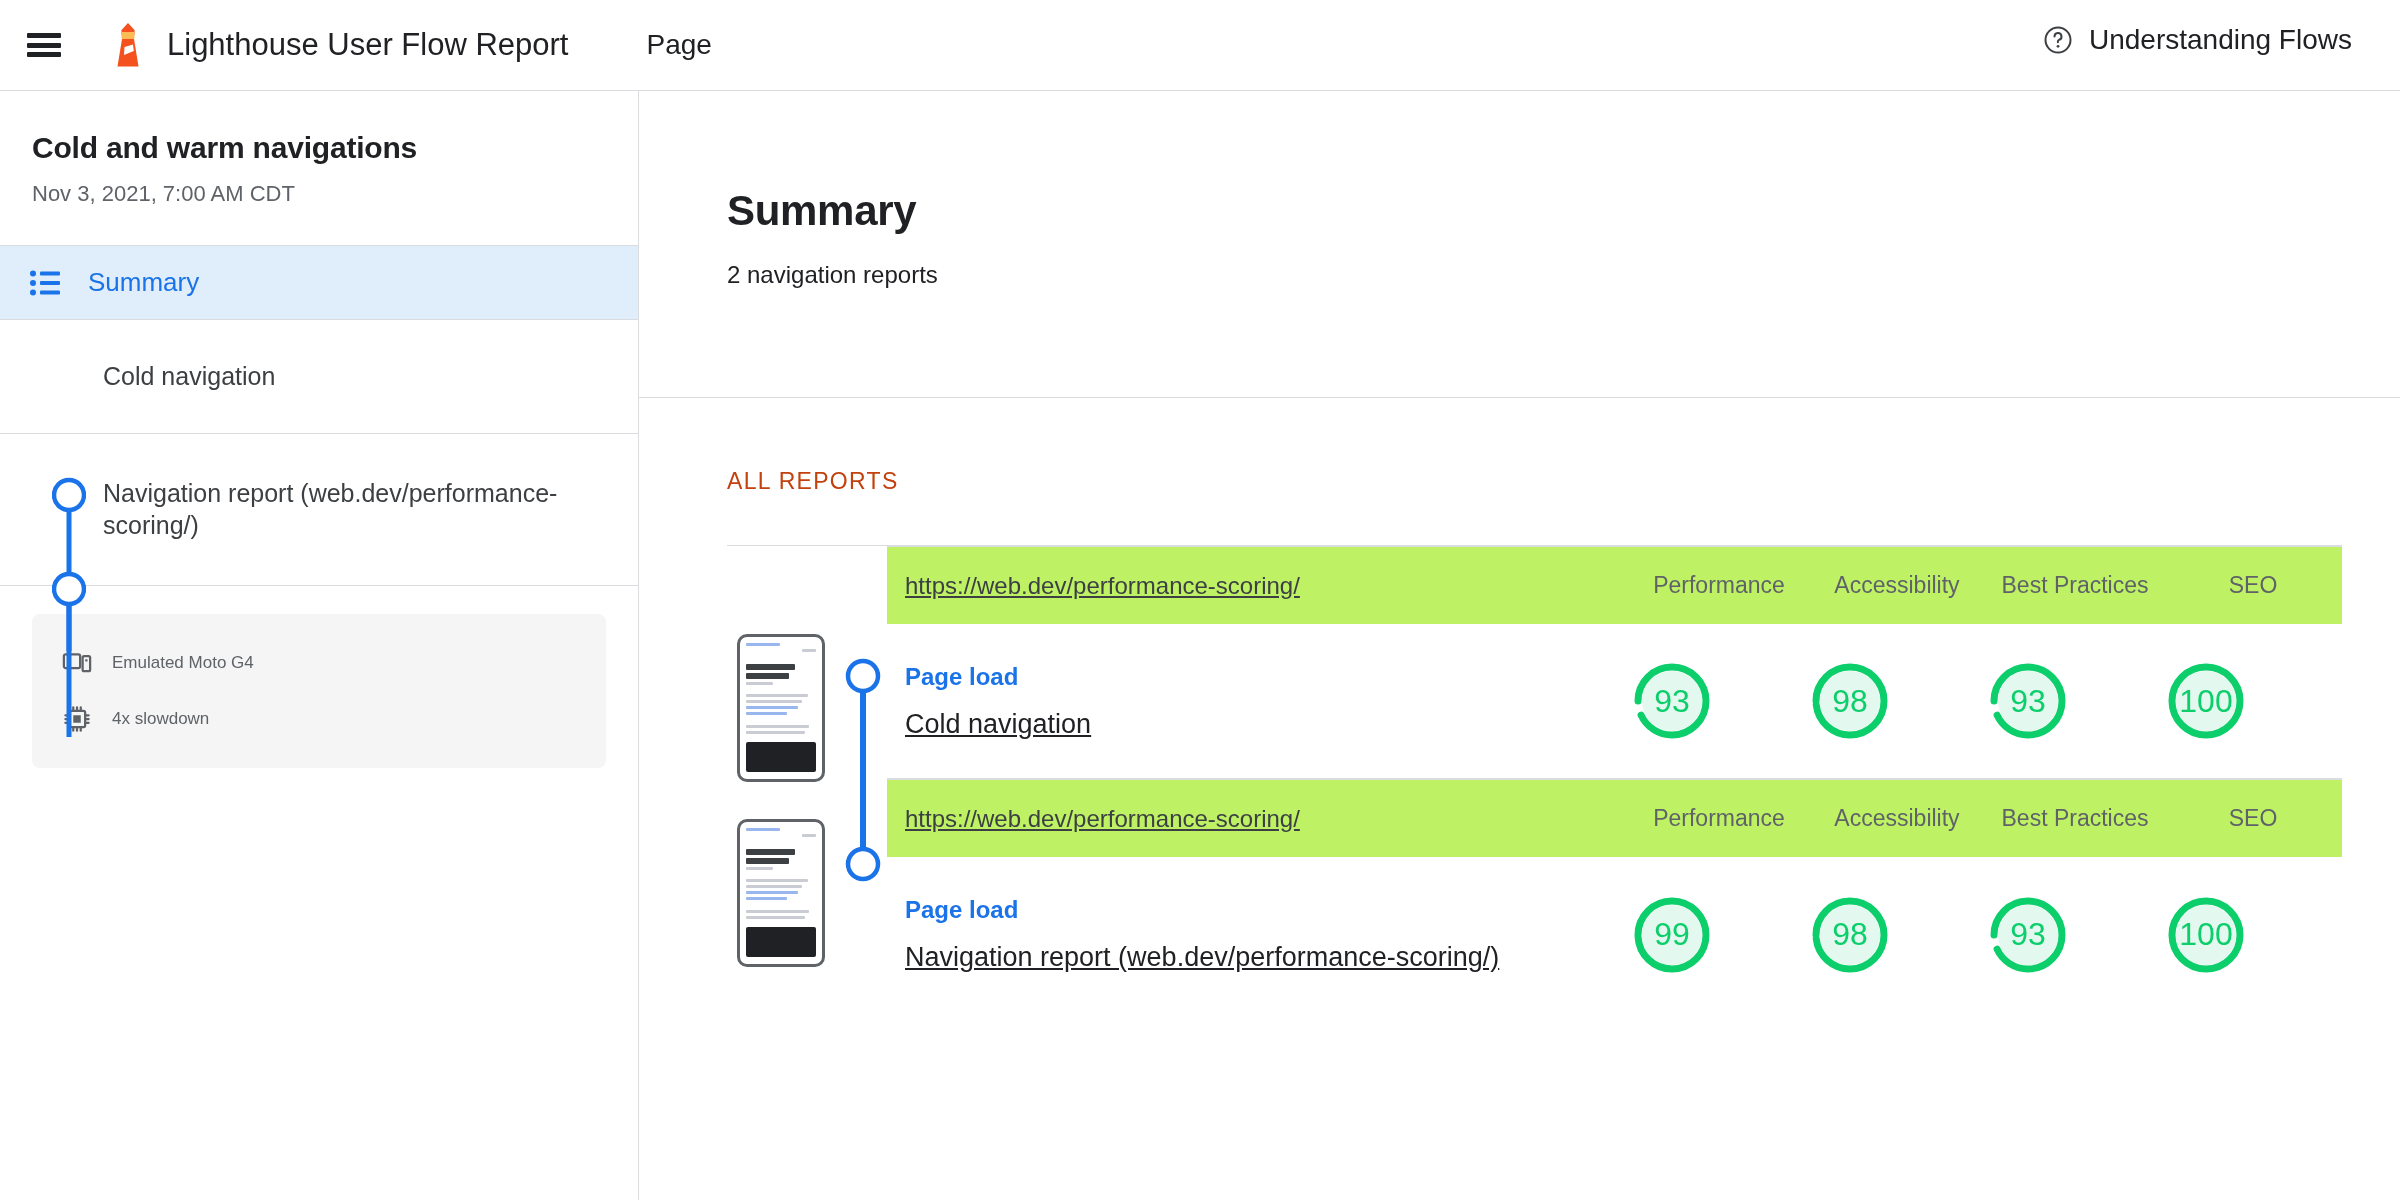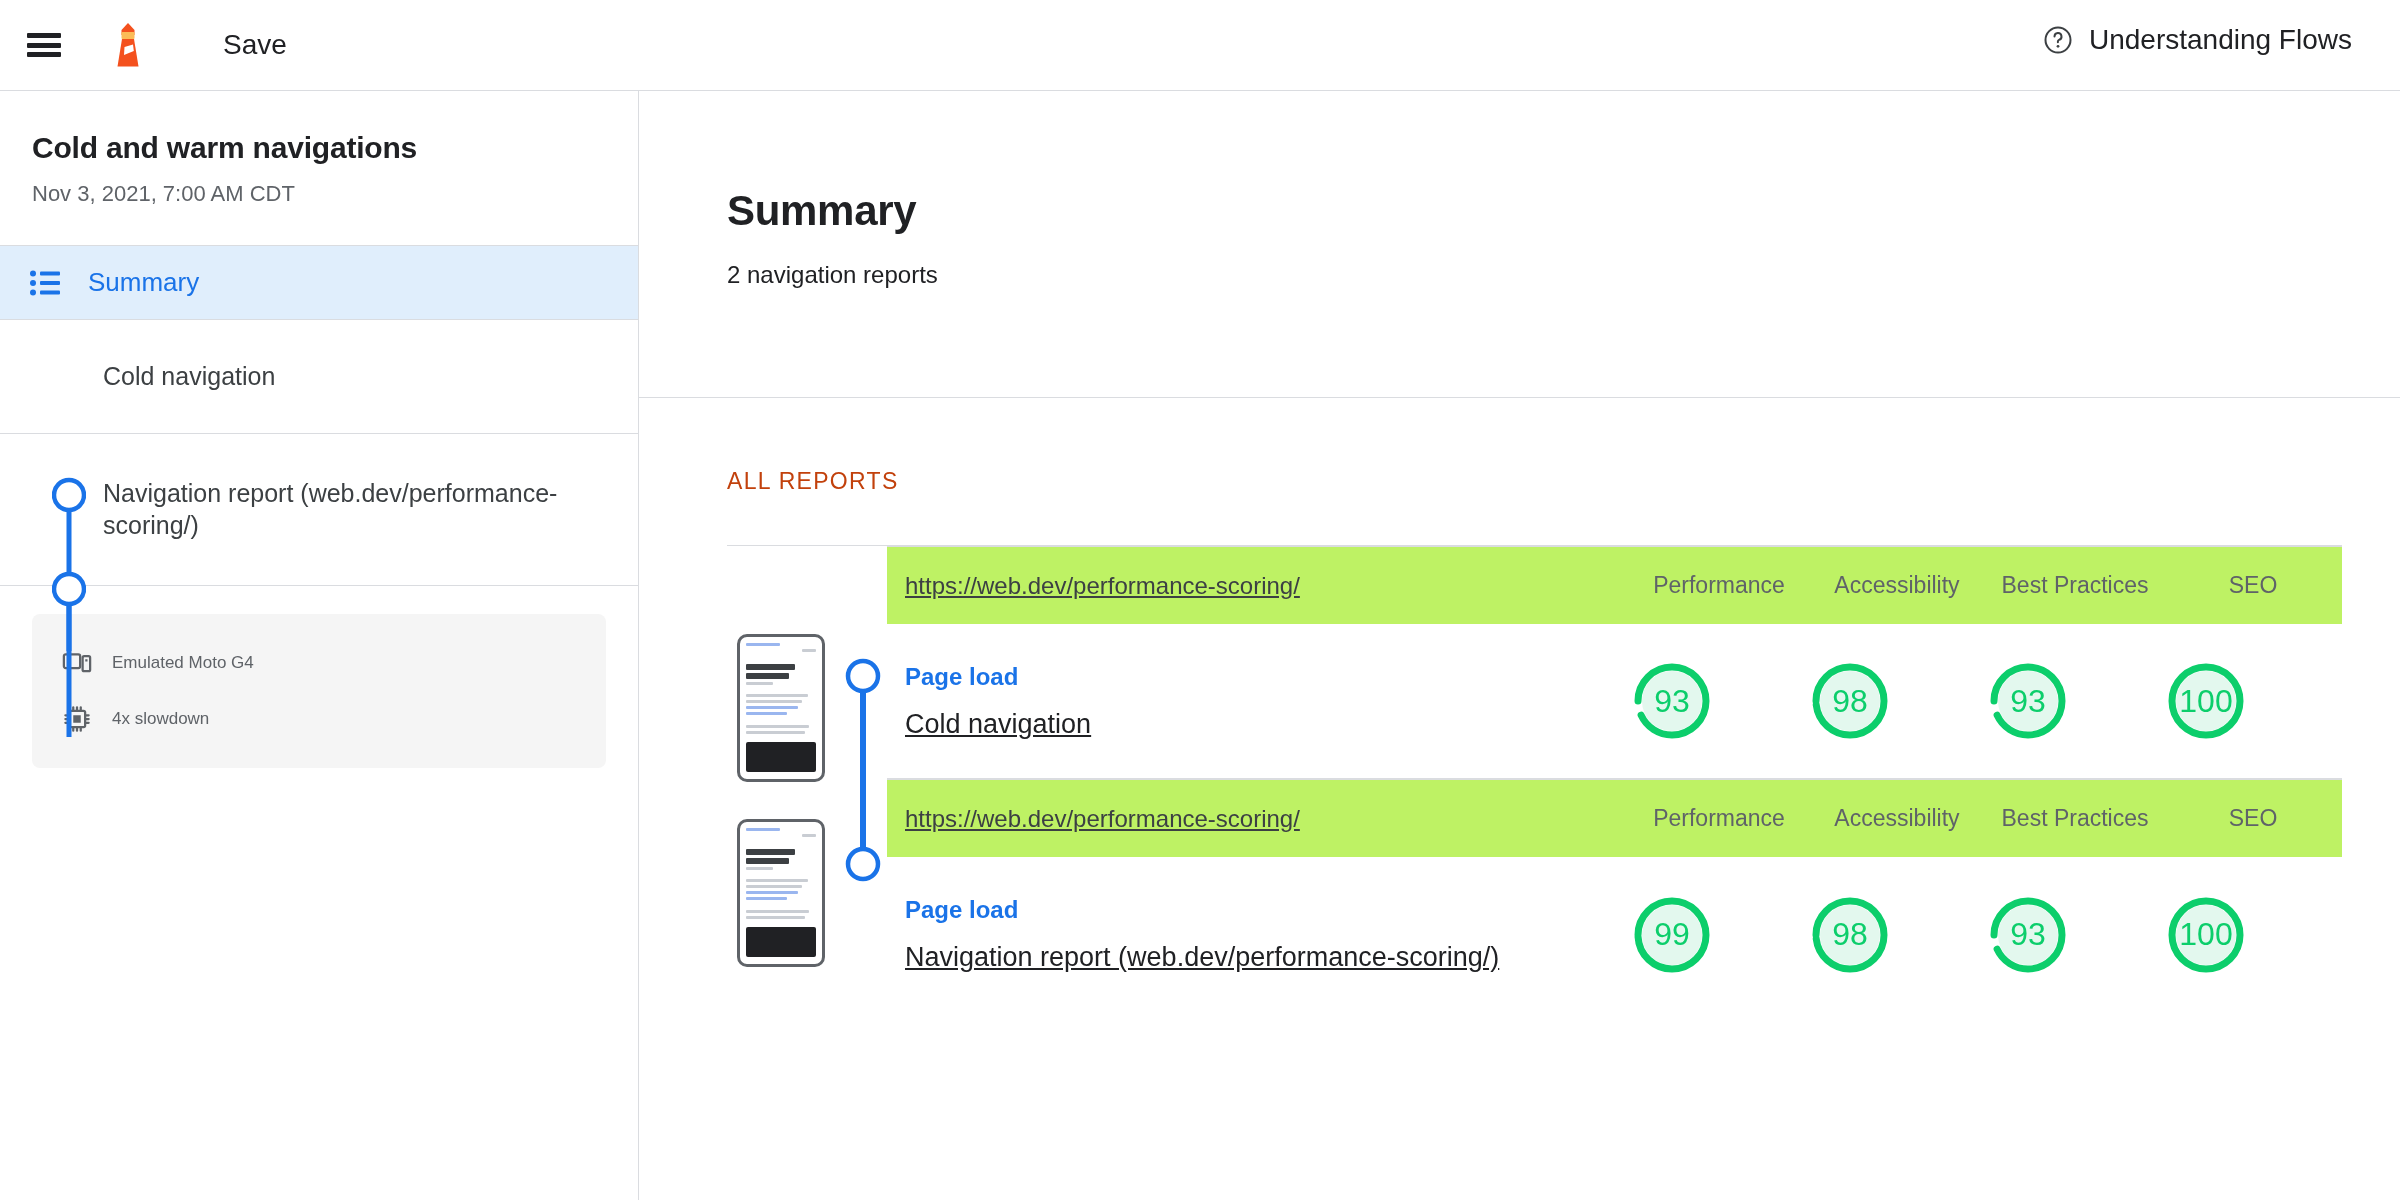--- a/index.html
+++ b/index.html
@@ -330,22 +330,23 @@
     <span></span>
   </div>
 
   <svg class="lh-logo" viewBox="0 0 34 44">
     <path d="M17 0 L23.5 7 L23.5 12 L10.5 12 L10.5 7 Z" fill="#f4511e"></path>
     <rect x="10.5" y="9" width="13" height="7" rx="1" fill="#fbbc58"></rect>
     <path d="M11 16 L23 16 L27.5 43.5 L6.5 43.5 Z" fill="#f4511e"></path>
     <path d="M13.5 24 L22 21.5 L22.8 28 L13 32 Z" fill="#ffffff"></path>
   </svg>
 
-
-  <div class="save-btn">Save</div>
+  <div class="app-title">Lighthouse User Flow Report</div>
+
+  <div class="save-btn">Page</div>
 
   <div class="topbar-right">
     <svg class="help-icon" viewBox="0 0 24 24">
       <circle cx="12" cy="12" r="10" fill="none" stroke="#3c4043" stroke-width="1.6"></circle>
       <path d="M9.2 9.2a2.8 2.8 0 1 1 3.6 2.7c-.7.25-.9.8-.9 1.5v.4" fill="none" stroke="#3c4043" stroke-width="1.6" stroke-linecap="round"></path>
       <circle cx="12" cy="17" r="1.1" fill="#3c4043"></circle>
     </svg>
     <div class="understanding-label">Understanding Flows</div>
   </div>
 </div>

